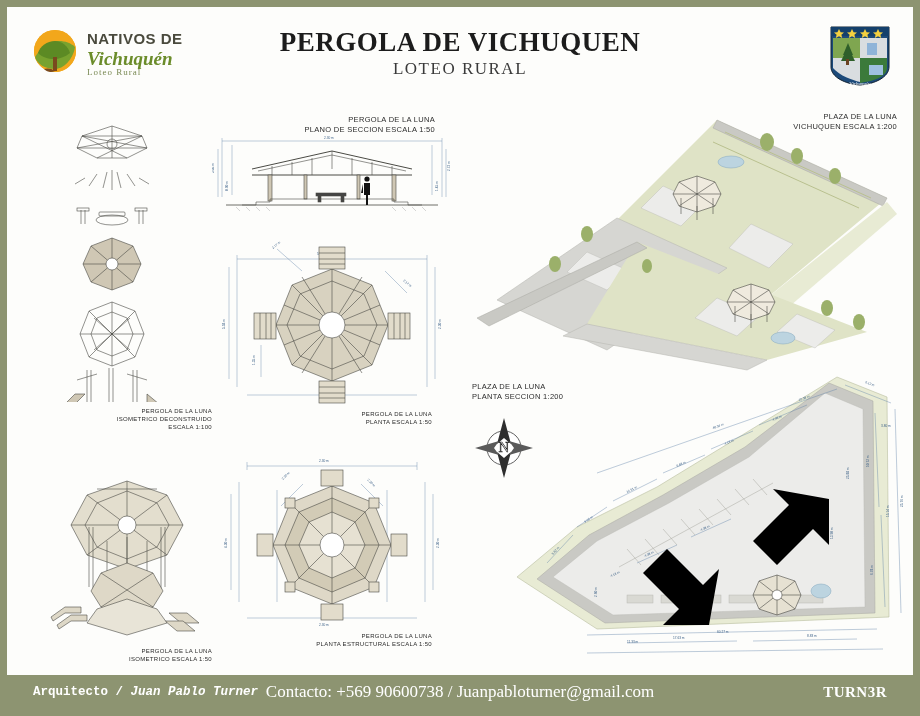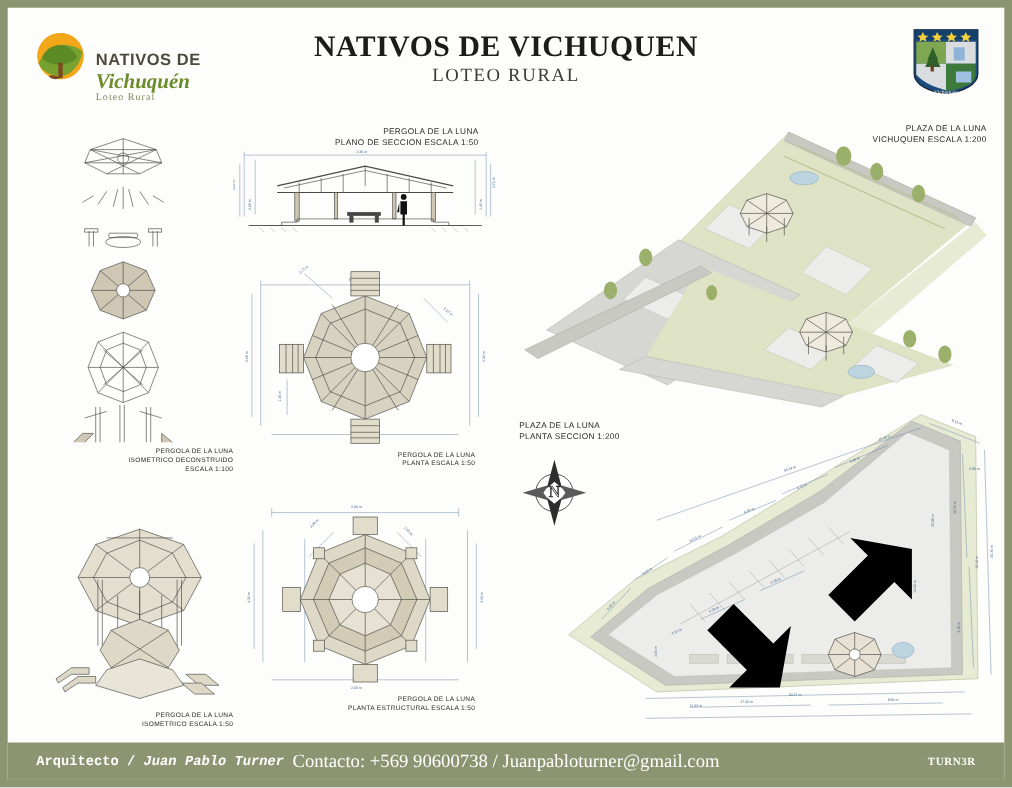--- a/index.html
+++ b/index.html
@@ -26,21 +26,20 @@
   .logo-mark {
     position:absolute; left:0; top:2px; width:52px; height:52px;
   }
   .logo-text {
     position:absolute; left:58px; top:6px;
   }
   .logo-l1 {
     font-family:"Liberation Sans", sans-serif;
     font-weight:bold; font-size:15px; letter-spacing:.5px; color:#4a4a3d;
     line-height:16px;
-    margin-top:16px;
   }
   .logo-l2 {
     font-family:"Liberation Serif", serif;
     font-style:italic; font-weight:bold; font-size:19px; color:#6b8c2a;
     line-height:21px; margin-top:1px;
   }
   .logo-l3 {
     font-family:"Liberation Serif", serif;
     font-size:9px; color:#7a8a55; letter-spacing:1px; margin-top:-2px;
   }
@@ -69,21 +68,21 @@
   .footer-left {
     position:absolute; left:26px; font-size:12.5px; font-weight:bold;
     font-family:Liberation Mono, monospace;
   }
   .footer-left .name { font-style:italic; font-weight:bold; }
   .footer-center {
     position:absolute; left:0; width:100%; text-align:center; font-size:17px;
     font-family:"Liberation Serif", serif;
   }
   .footer-right {
-    position:absolute; right:26px; font-size:10px; font-weight:bold;
+    position:absolute; right:26px; font-size:15px; font-weight:bold;
     letter-spacing:.5px; font-family:"Liberation Serif", serif;
   }
   
   .cap {
     position:absolute; text-align:right; font-size:6px; color:#2b2b2b;
     line-height:8px; letter-spacing:.3px; width:200px;
   }
   .cap.lg { font-size:7.5px; line-height:10px; }
   .cap.left { text-align:left; }
   
@@ -119,21 +118,21 @@
         </svg>
       </div>
       <div class="logo-text">
         <div class="logo-l1">NATIVOS DE</div>
         <div class="logo-l2">Vichuquén</div>
         <div class="logo-l3">Loteo Rural</div>
       </div>
     </div>
 
     <div class="title-block">
-      <div class="title-main">NATIVOS DE VICHUQUEN</div>
+      <div class="title-main">PERGOLA DE VICHUQUEN</div>
       <div class="title-sub">LOTEO RURAL</div>
     </div>
 
     <div class="crest">
       <svg width="62" height="62" viewBox="0 0 62 62">
         <path d="M2 2h58v40c0 10-14 17-29 18C16 59 2 52 2 42z" fill="#1c4a7a" stroke="#123"></path>
         <path d="M2 2h58v9H2z" fill="#14406b"></path>
         <g fill="#f4d03f">
           <path d="M10 4l1.6 3.2 3.4.3-2.6 2.2.8 3.3-3.2-1.8-3.2 1.8.8-3.3L5 7.5l3.4-.3z"></path>
           <path d="M23 4l1.6 3.2 3.4.3-2.6 2.2.8 3.3L23 11.2l-3.2 1.8.8-3.3-2.6-2.2 3.4-.3z"></path>

